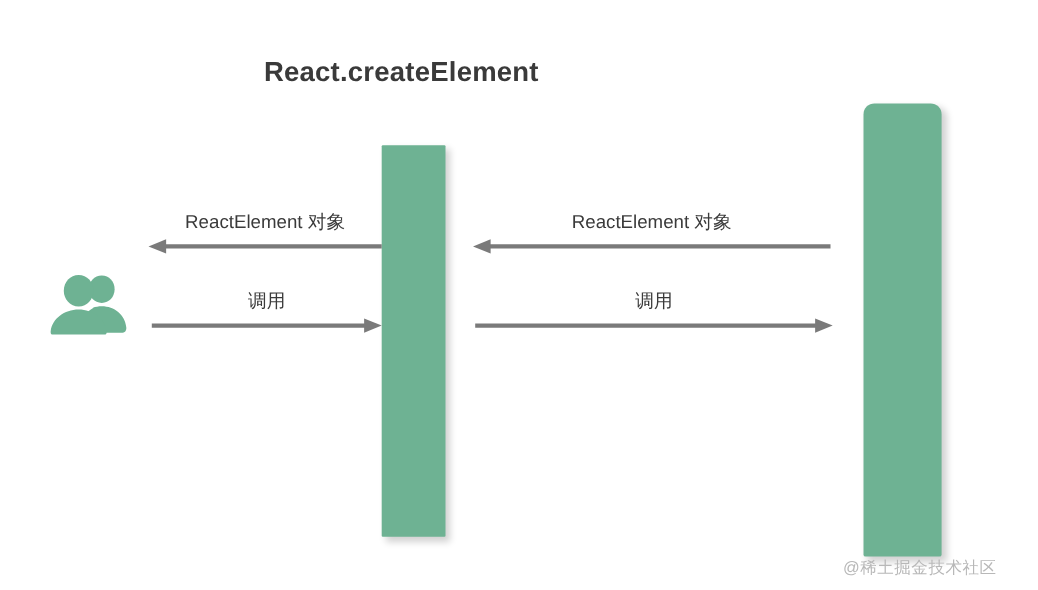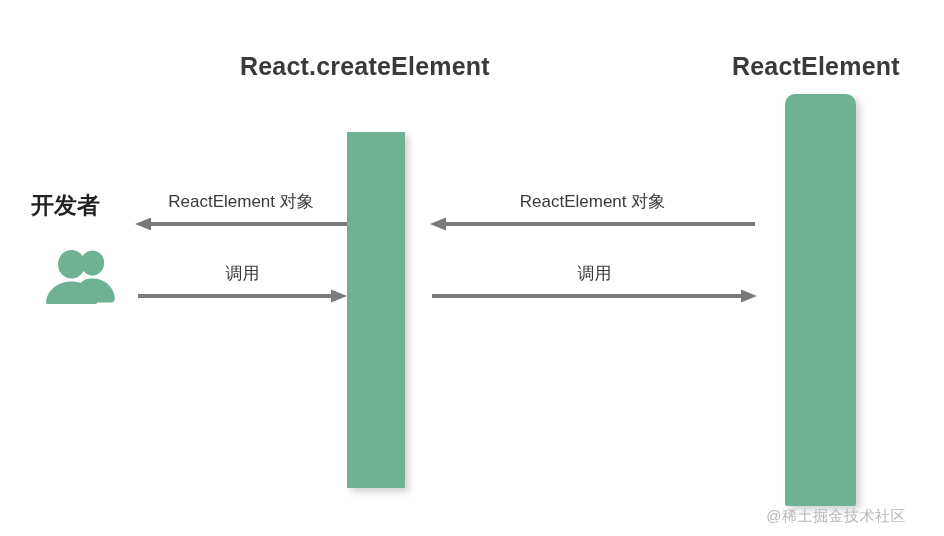--- a/index.html
+++ b/index.html
@@ -141,23 +141,21 @@
     margin-top: 11px;
   }
 </style>
 </head>
 <body>
 
 <div id="diagram">
 
   <div class="participant-title" id="title-create-element">React.createElement</div>
 
-  <div class="participant-title" id="title-react-element">ReactElement</div>
-
-  <div id="actor-label">开发者</div>
+
 
   <div id="actor-icon">
     <svg viewBox="0 0 74 56" width="74" height="56" aria-hidden="true">
 
       <path d="M48.5 2.5 C55.2 2.5 60.2 8.0 60.2 15.0 C60.2 21.9 55.2 27.4 48.5 27.4 C41.8 27.4 36.8 21.9 36.8 15.0 C36.8 8.0 41.8 2.5 48.5 2.5 Z" fill="#6eb293"></path>
       <path d="M48.5 30.5 C60.0 30.5 69.5 38.0 70.8 49.4 C71.2 52.6 69.5 54.5 66.4 54.5 L30.6 54.5 C27.5 54.5 25.8 52.6 26.2 49.4 C27.5 38.0 37.0 30.5 48.5 30.5 Z" fill="#6eb293"></path>
 
       <path d="M38.0 4.0 C33.0 9.0 31.2 17.0 34.6 24.0 C36.6 28.2 38.6 30.0 41.0 31.8 C34.0 35.5 30.2 42.0 29.0 50.5 C28.6 53.4 29.6 54.5 31.6 54.5 L22.0 54.5 C19.2 54.5 18.0 52.8 18.4 49.8 C19.8 38.6 28.0 31.2 36.0 29.6 C31.2 26.2 28.4 20.6 28.4 14.6 C28.4 9.6 30.4 5.2 33.6 2.0 Z" fill="#ffffff"></path>
 
       <path d="M27.5 2.0 C35.2 2.0 41.0 8.4 41.0 16.3 C41.0 24.2 35.2 30.6 27.5 30.6 C19.8 30.6 14.0 24.2 14.0 16.3 C14.0 8.4 19.8 2.0 27.5 2.0 Z" fill="#6eb293"></path>

